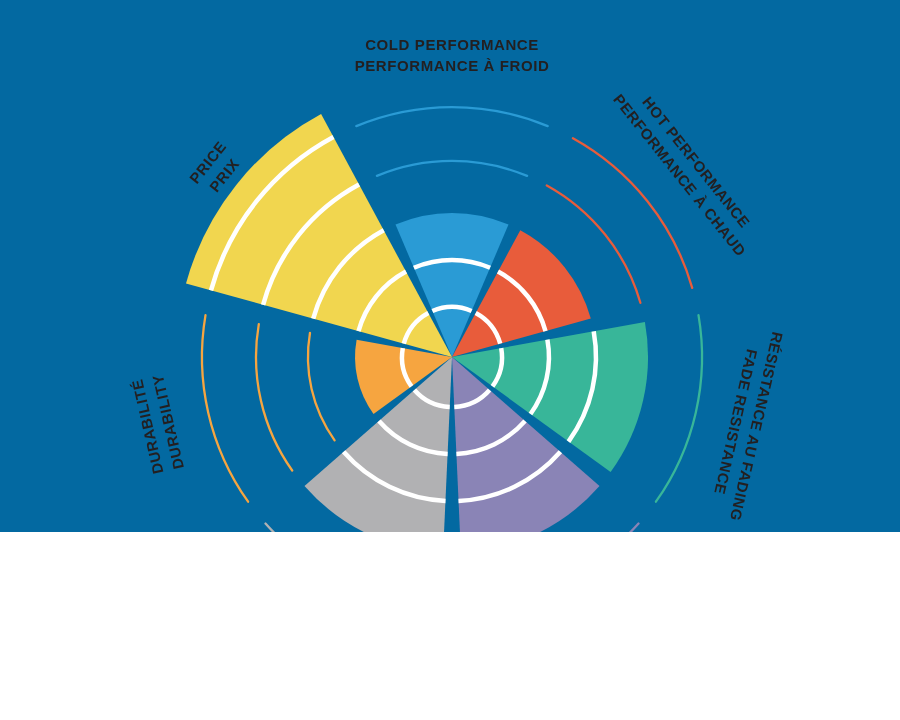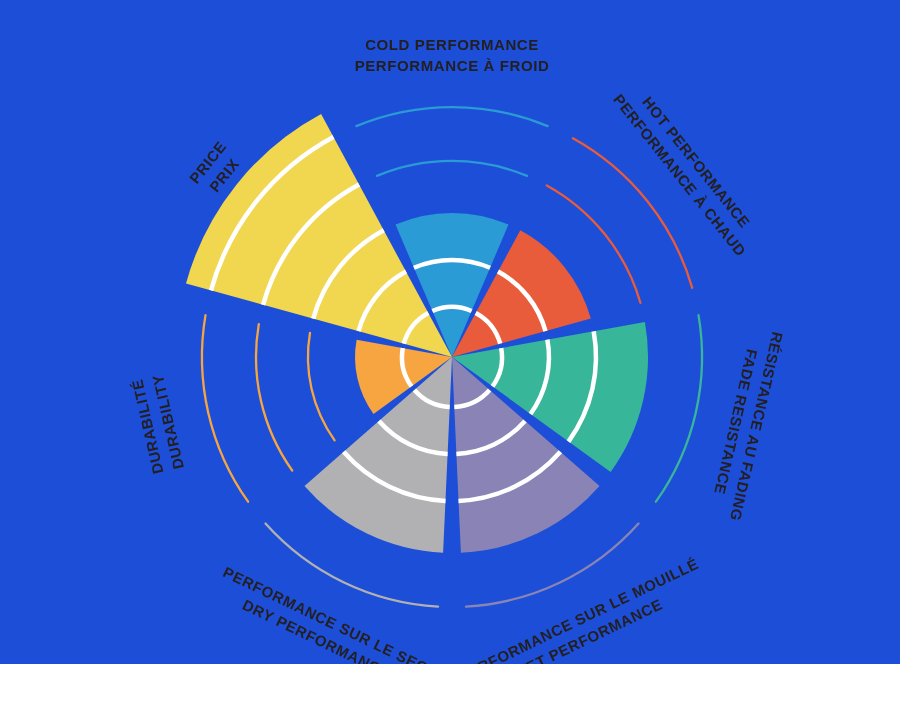--- a/index.html
+++ b/index.html
@@ -1,19 +1,19 @@
 <!DOCTYPE html>
 <html><head>
 <meta charset="utf-8">
 <style>
   html, body { margin: 0; padding: 0; background: #ffffff; }
   .stage {
-    width: 900px; height: 664px;
+    width: 900px; height: 532px;
     position: relative; overflow: hidden;
-    background: #1d4ed8;
+    background: #0369a1;
   }
   svg text {
     font-family: "Liberation Sans", "DejaVu Sans", sans-serif;
     font-weight: 700;
     letter-spacing: 0.6px;
   }
 </style>
 </head>
 <body>
 

